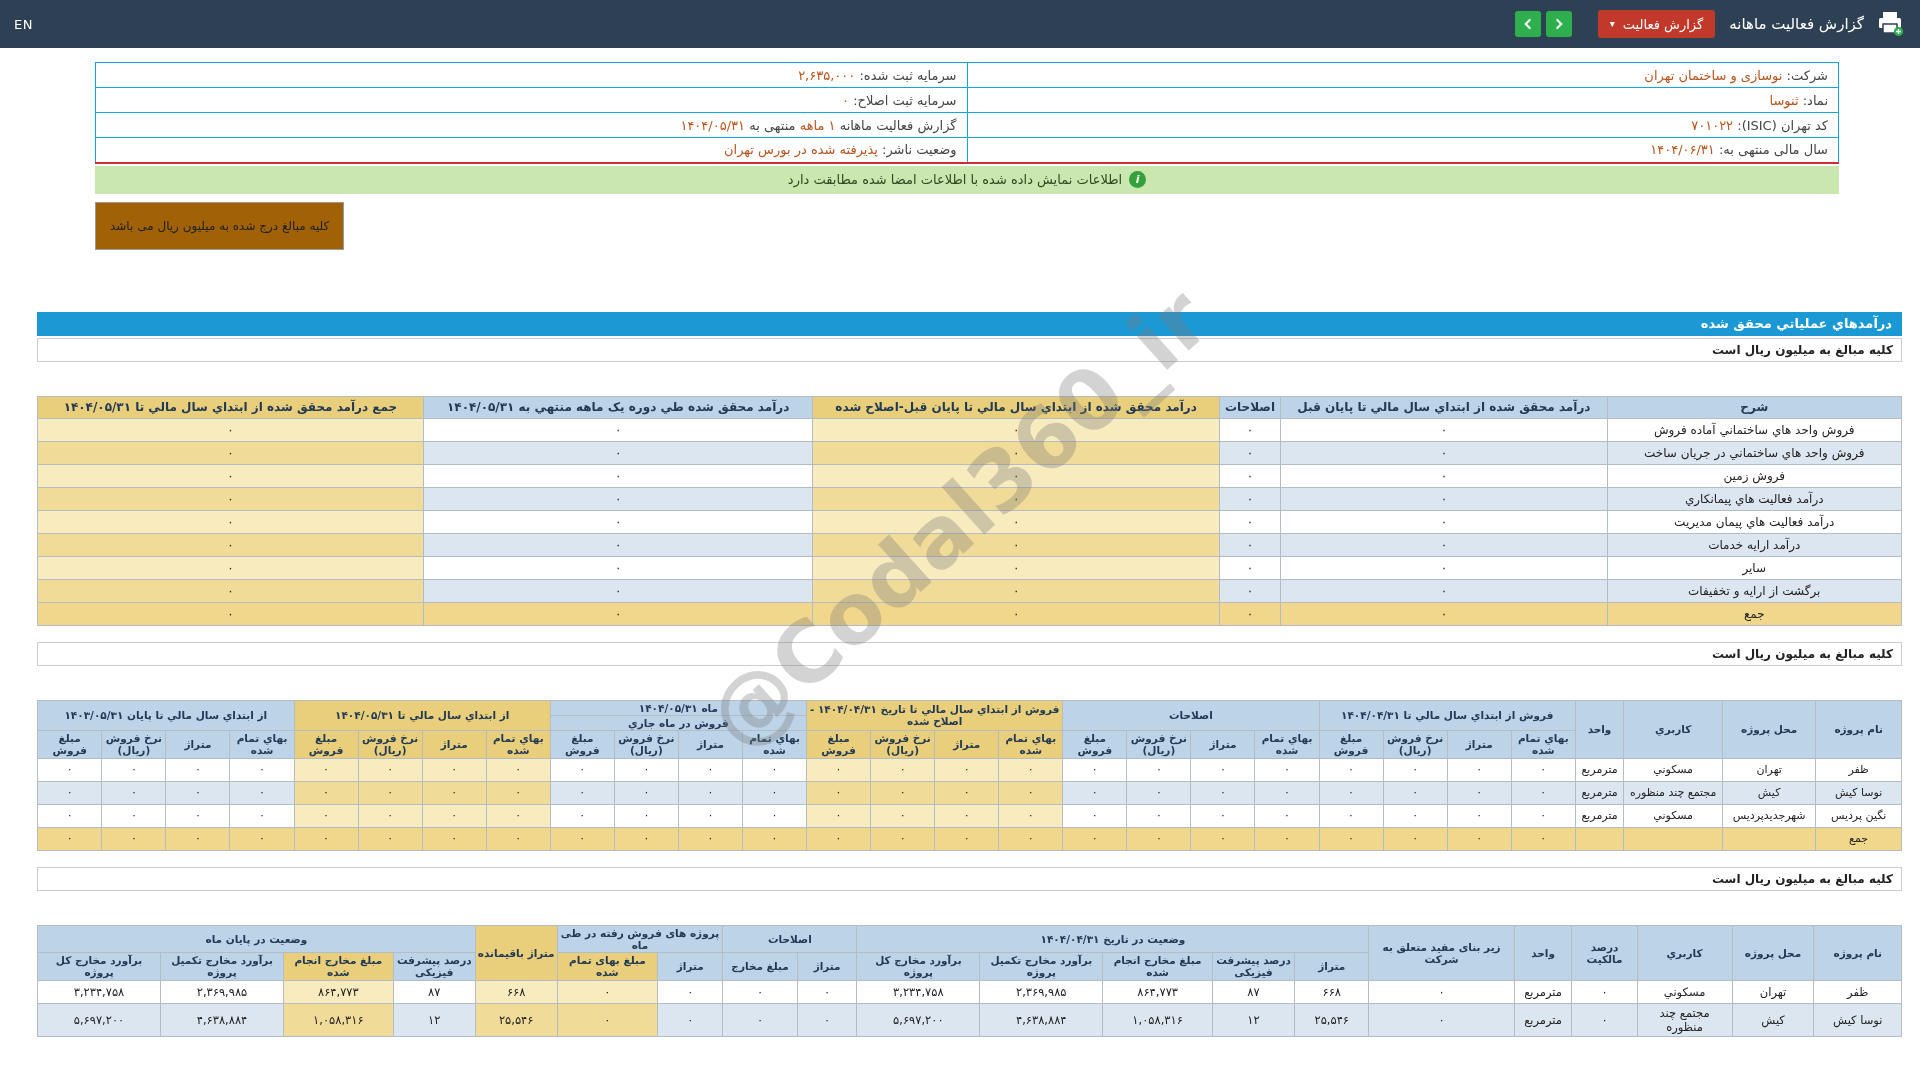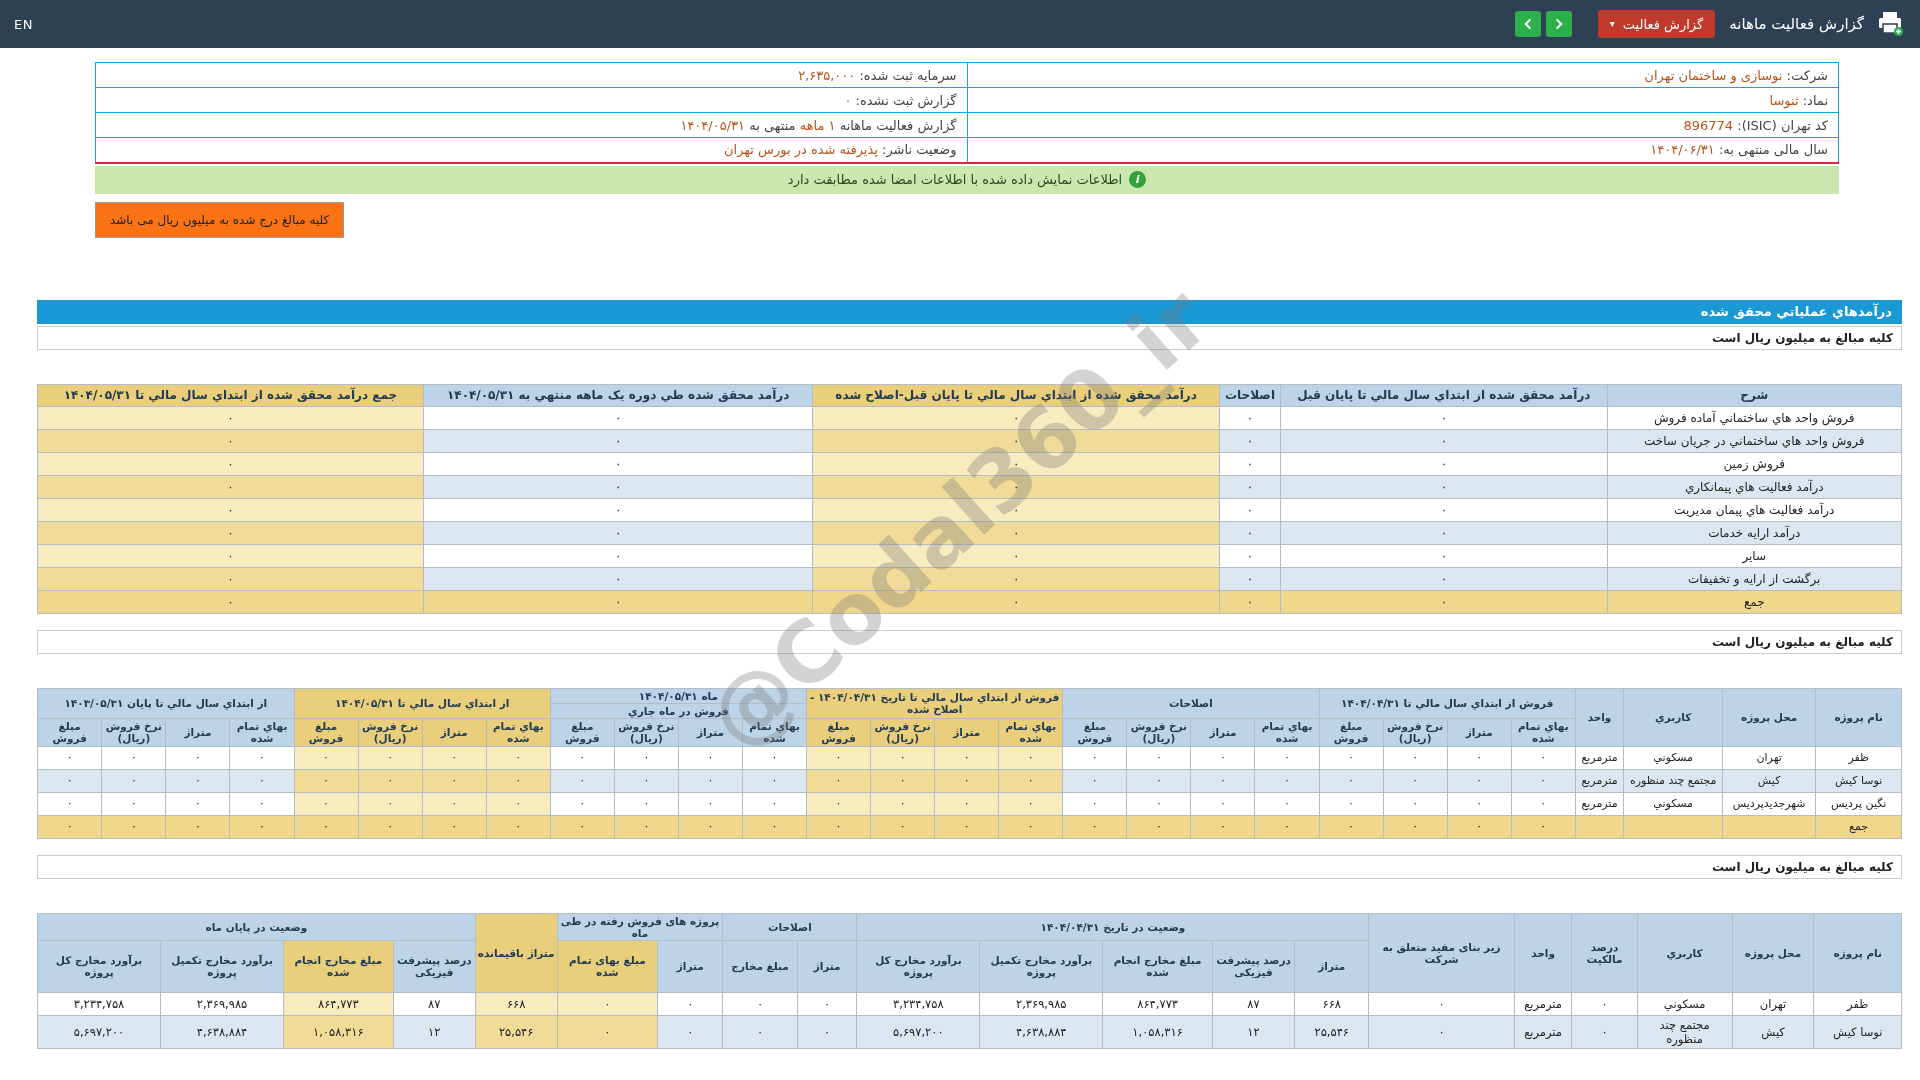--- a/index.html
+++ b/index.html
@@ -23,21 +23,21 @@
   .lang-btn{color:#fff;font-size:13px;background:none;border:none;font-family:inherit;cursor:pointer;letter-spacing:.5px}
 
   
   .info-wrap{margin:14px 81px 0 95px}
   .info-table{width:100%;border-collapse:collapse;border:1px solid #d9d9d9;border-bottom:2px solid var(--red-divider)}
   .info-table td{border:1px solid #0ea5e9;height:25px;padding:2px 10px;font-size:13px;width:50%;vertical-align:middle}
   .il{color:#444}
   .iv{color:var(--link-orange);text-decoration:none}
   .green-note{margin-top:2px;height:28px;background:var(--notice-green-bg);display:flex;align-items:center;justify-content:center;gap:7px;font-size:13px;color:#2c4a20}
   .info-badge{width:17px;height:17px;border-radius:50%;background:#35a13c;color:#fff;font-size:11px;font-weight:bold;font-style:italic;display:flex;align-items:center;justify-content:center;flex:0 0 auto}
-  .amounts-box{margin-top:8px;margin-inline-start:auto;width:fit-content;border:1px solid #9a9a9a;background:#f97316;padding:10px 14px;font-size:12px;color:#222}
+  .amounts-box{margin-top:8px;margin-inline-start:auto;width:fit-content;border:1px solid #9a9a9a;background:#a16207;padding:16px 14px;font-size:12px;color:#222}
 
   
   .sect{margin:0 18px 8px 37px}
   .s1{margin-top:62px}
   .s2,.s3{margin-top:16px}
   .bar{height:24px;background:var(--section-blue);color:#fff;font-weight:bold;font-size:13px;display:flex;align-items:center;padding:0 10px}
   .amounts-row{margin-top:2px;height:24px;border:1px solid #ccc;display:flex;align-items:center;padding:0 8px;font-size:12px;font-weight:bold;color:#222;background:#fff}
 
   
   .data-table{width:100%;border-collapse:collapse;margin-top:34px;table-layout:fixed}
@@ -50,21 +50,21 @@
   tr.even td.tan{background:#f1db98}
   tr.total td,tr.total td.tan{background:#f0d78c}
   tr.total td.lbl{font-weight:normal}
   .lbl{text-align:right;padding-right:8px}
 
   #t1 th{height:22px;font-size:12px}
   #t2 th{font-size:10.5px;line-height:1.15;padding:1px 2px}
   #t2 tr.subhead th{height:28px}
   #t2 td{font-size:11px}
   #t3 th{font-size:10.5px;line-height:1.15;padding:1px 2px}
-  #t3 tr.subhead th{height:52px}
+  #t3 tr.subhead th{height:28px}
   #t3 td{font-size:11.5px}
   .s3 .data-table{margin-top:34px}
 
   
   .watermark{position:absolute;left:640px;top:470px;direction:ltr;font-size:84px;font-weight:bold;
     color:rgba(120,120,120,.33);transform:rotate(-42deg);pointer-events:none;z-index:10;white-space:nowrap}
 </style>
 </head>
 <body>
 
@@ -117,28 +117,28 @@
           <span class="il">سرمایه ثبت شده:</span>
           <span class="iv">۲,۶۳۵,۰۰۰</span>
         </td>
       </tr>
       <tr>
         <td>
           <span class="il">نماد:</span>
           <a class="iv">ثنوسا</a>
         </td>
         <td>
-          <span class="il">گزارش ثبت نشده:</span>
+          <span class="il">سرمایه ثبت اصلاح:</span>
           <span class="iv">۰</span>
         </td>
       </tr>
       <tr>
         <td>
           <span class="il">کد تهران (ISIC):</span>
-          <span class="iv">896774</span>
+          <span class="iv">۷۰۱۰۲۲</span>
         </td>
         <td>
           <span class="il">گزارش فعالیت ماهانه</span>
           <span class="iv">۱ ماهه</span>
           <span class="il">منتهی به</span>
           <span class="iv">۱۴۰۴/۰۵/۳۱</span>
         </td>
       </tr>
       <tr>
         <td>

